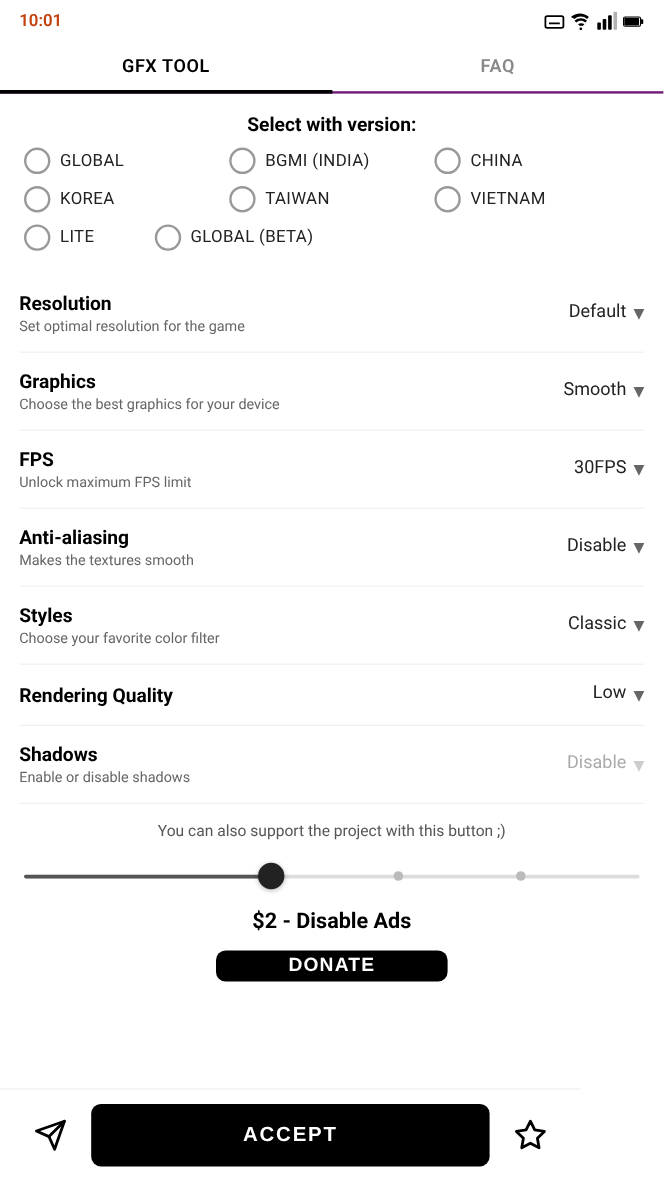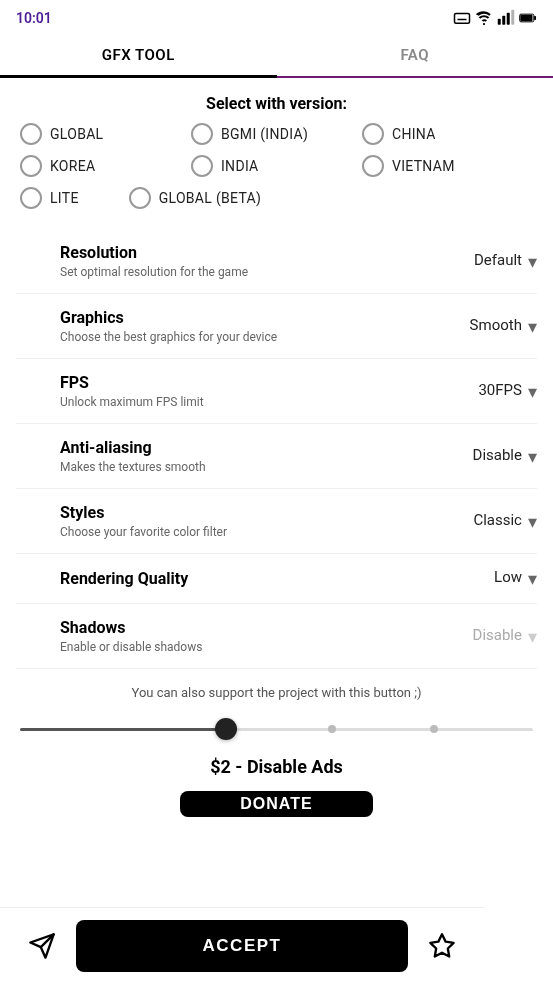--- a/index.html
+++ b/index.html
@@ -17,21 +17,21 @@
     .status-bar {
       display: flex;
       justify-content: space-between;
       align-items: center;
       padding: 8px 16px 4px;
       height: 32px;
     }
     .status-time {
       font-size: 14px;
       font-weight: 600;
-      color: #4c1d95;
+      color: #c2410c;
     }
     .status-icons {
       display: flex;
       align-items: center;
       gap: 4px;
     }
     .status-icons svg {
       width: 18px; height: 18px;
     }
 
@@ -112,21 +112,20 @@
     }
     .setting-row {
       display: flex;
       align-items: center;
       justify-content: space-between;
       padding: 14px 0;
       border-bottom: 1px solid #f0f0f0;
     }
     .setting-info {
       flex: 1;
-      margin-left: 44px;
     }
     .setting-title {
       font-size: 16px;
       font-weight: 700;
       color: #000;
     }
     .setting-desc {
       font-size: 12px;
       color: #666;
       margin-top: 3px;
@@ -341,21 +340,21 @@
     </label>
   </div>
 
   <div class="version-row">
     <label class="radio-option">
       <div class="radio-circle"></div>
       <span class="radio-label">KOREA</span>
     </label>
     <label class="radio-option">
       <div class="radio-circle"></div>
-      <span class="radio-label">INDIA</span>
+      <span class="radio-label">TAIWAN</span>
     </label>
     <label class="radio-option">
       <div class="radio-circle"></div>
       <span class="radio-label">VIETNAM</span>
     </label>
   </div>
 
   <div class="version-row row3">
     <label class="radio-option" style="flex:0 0 auto;">
       <div class="radio-circle"></div>

